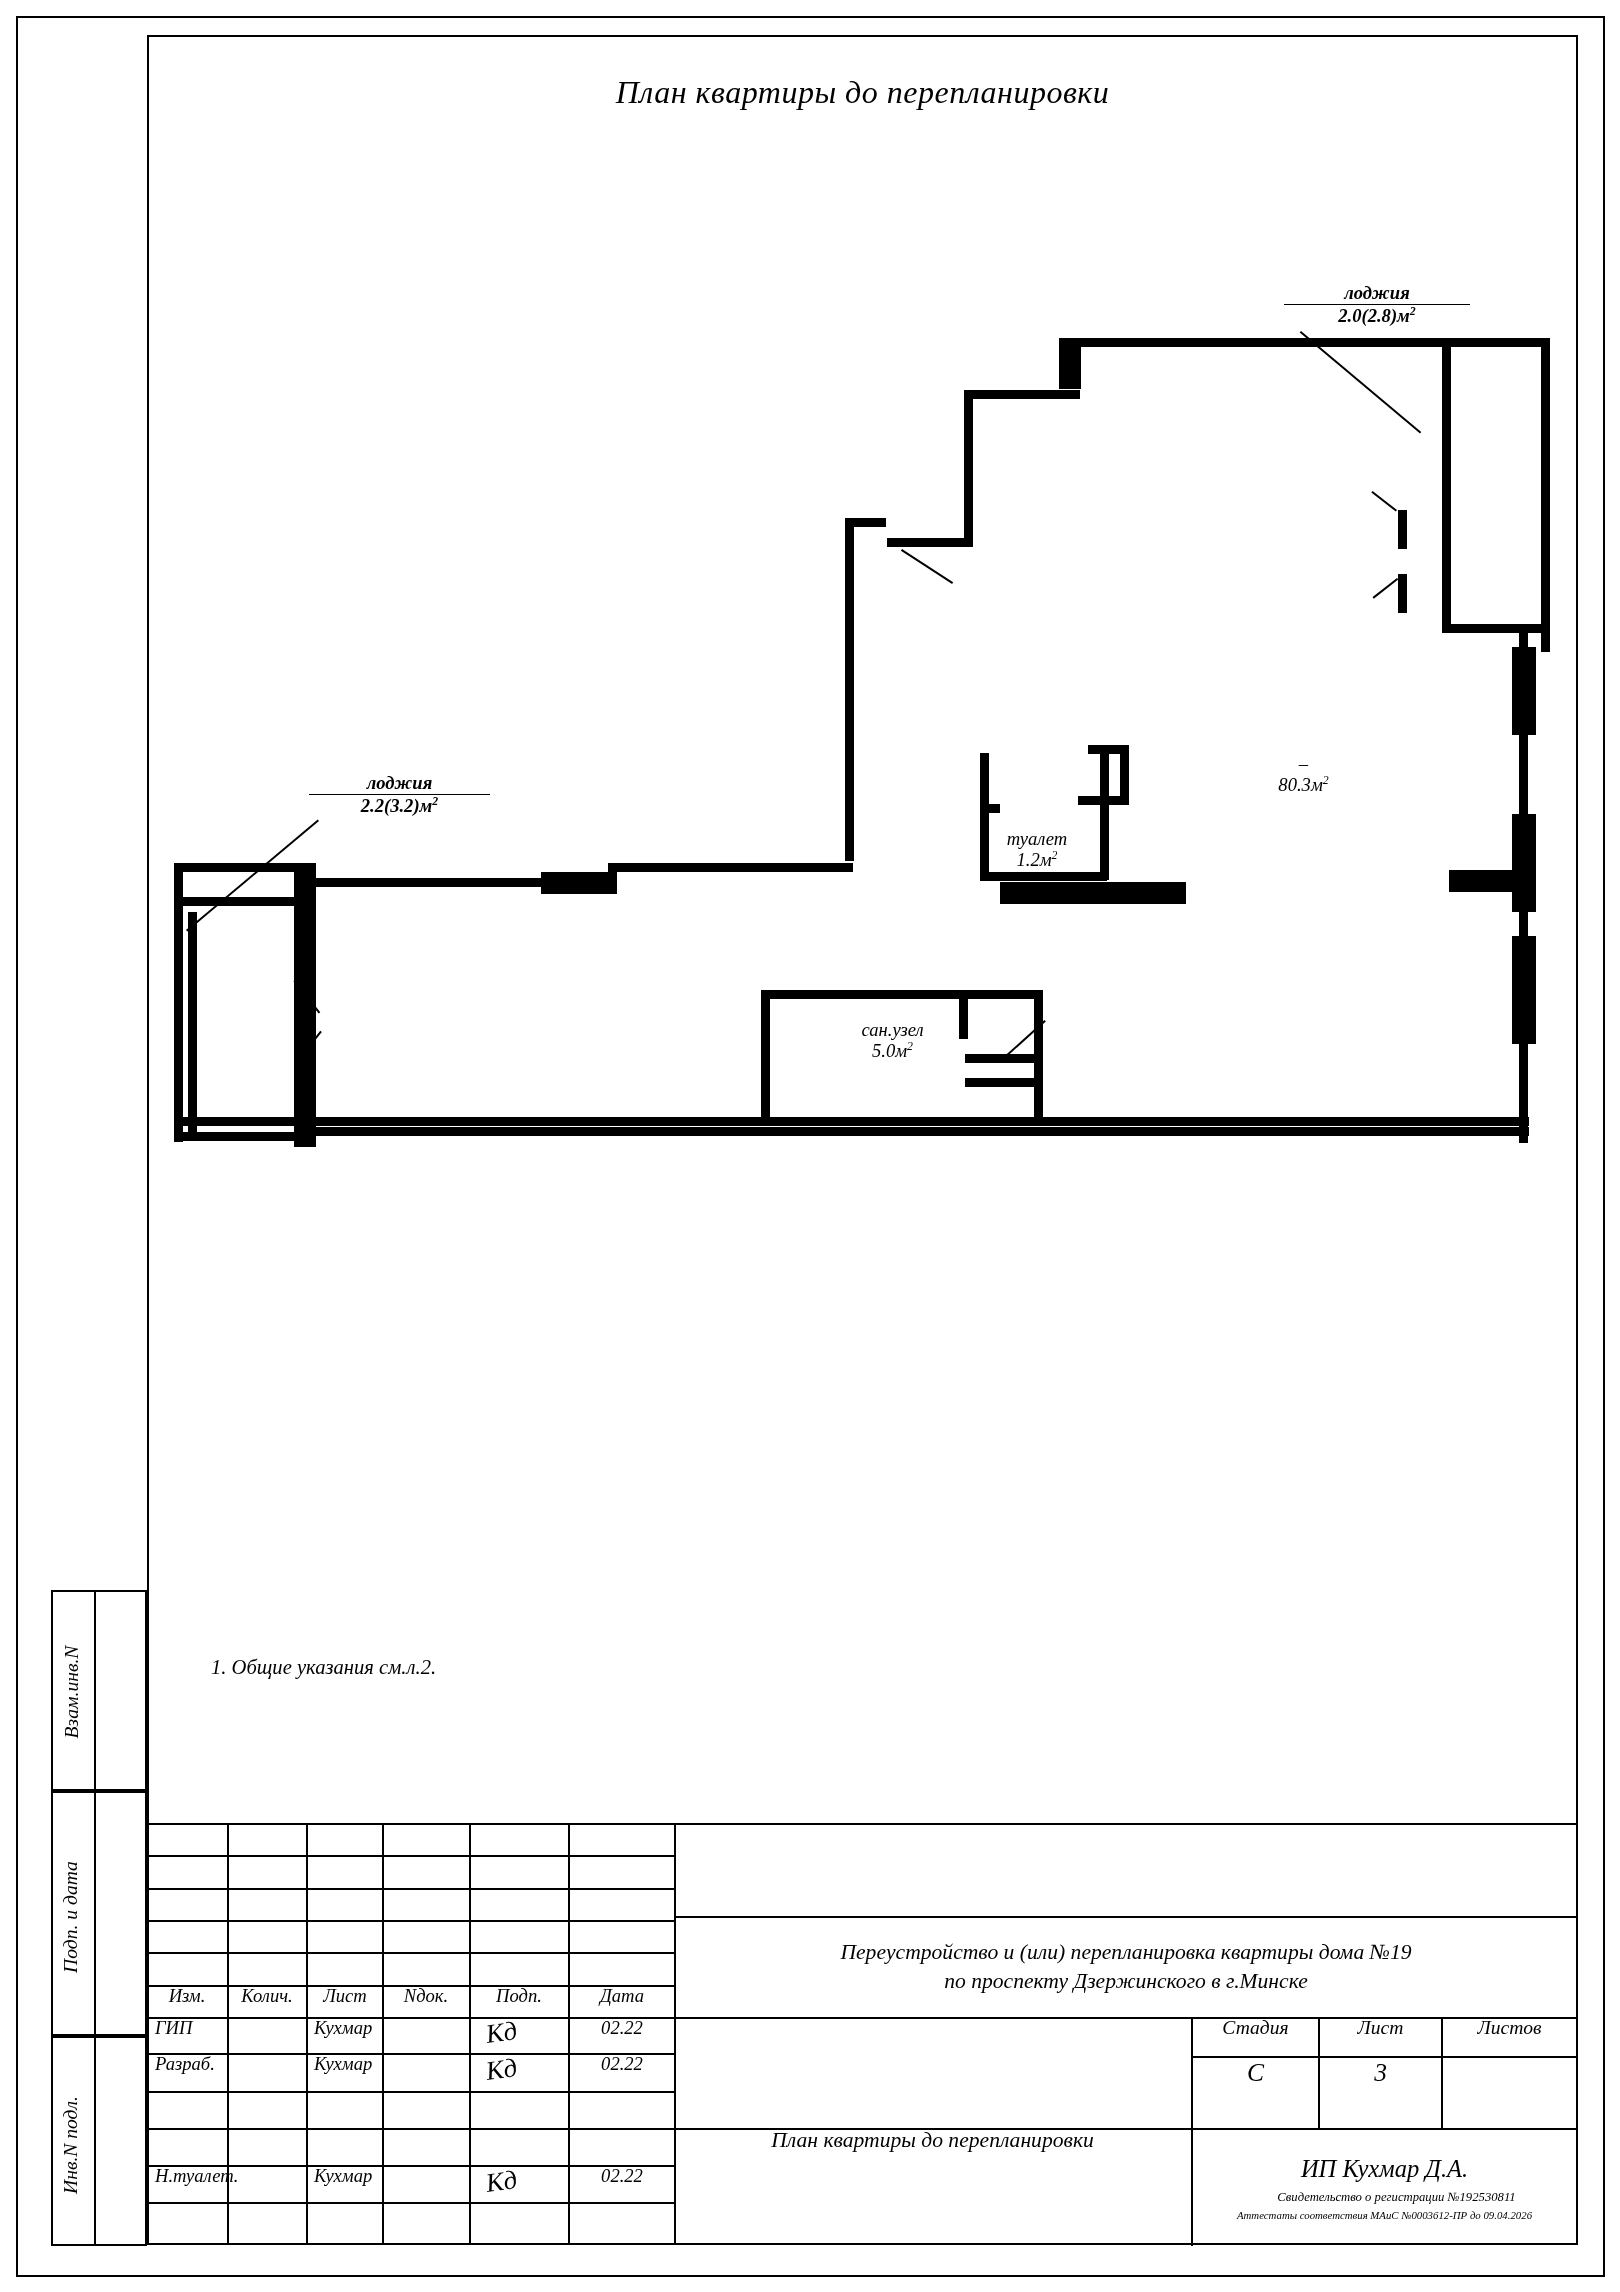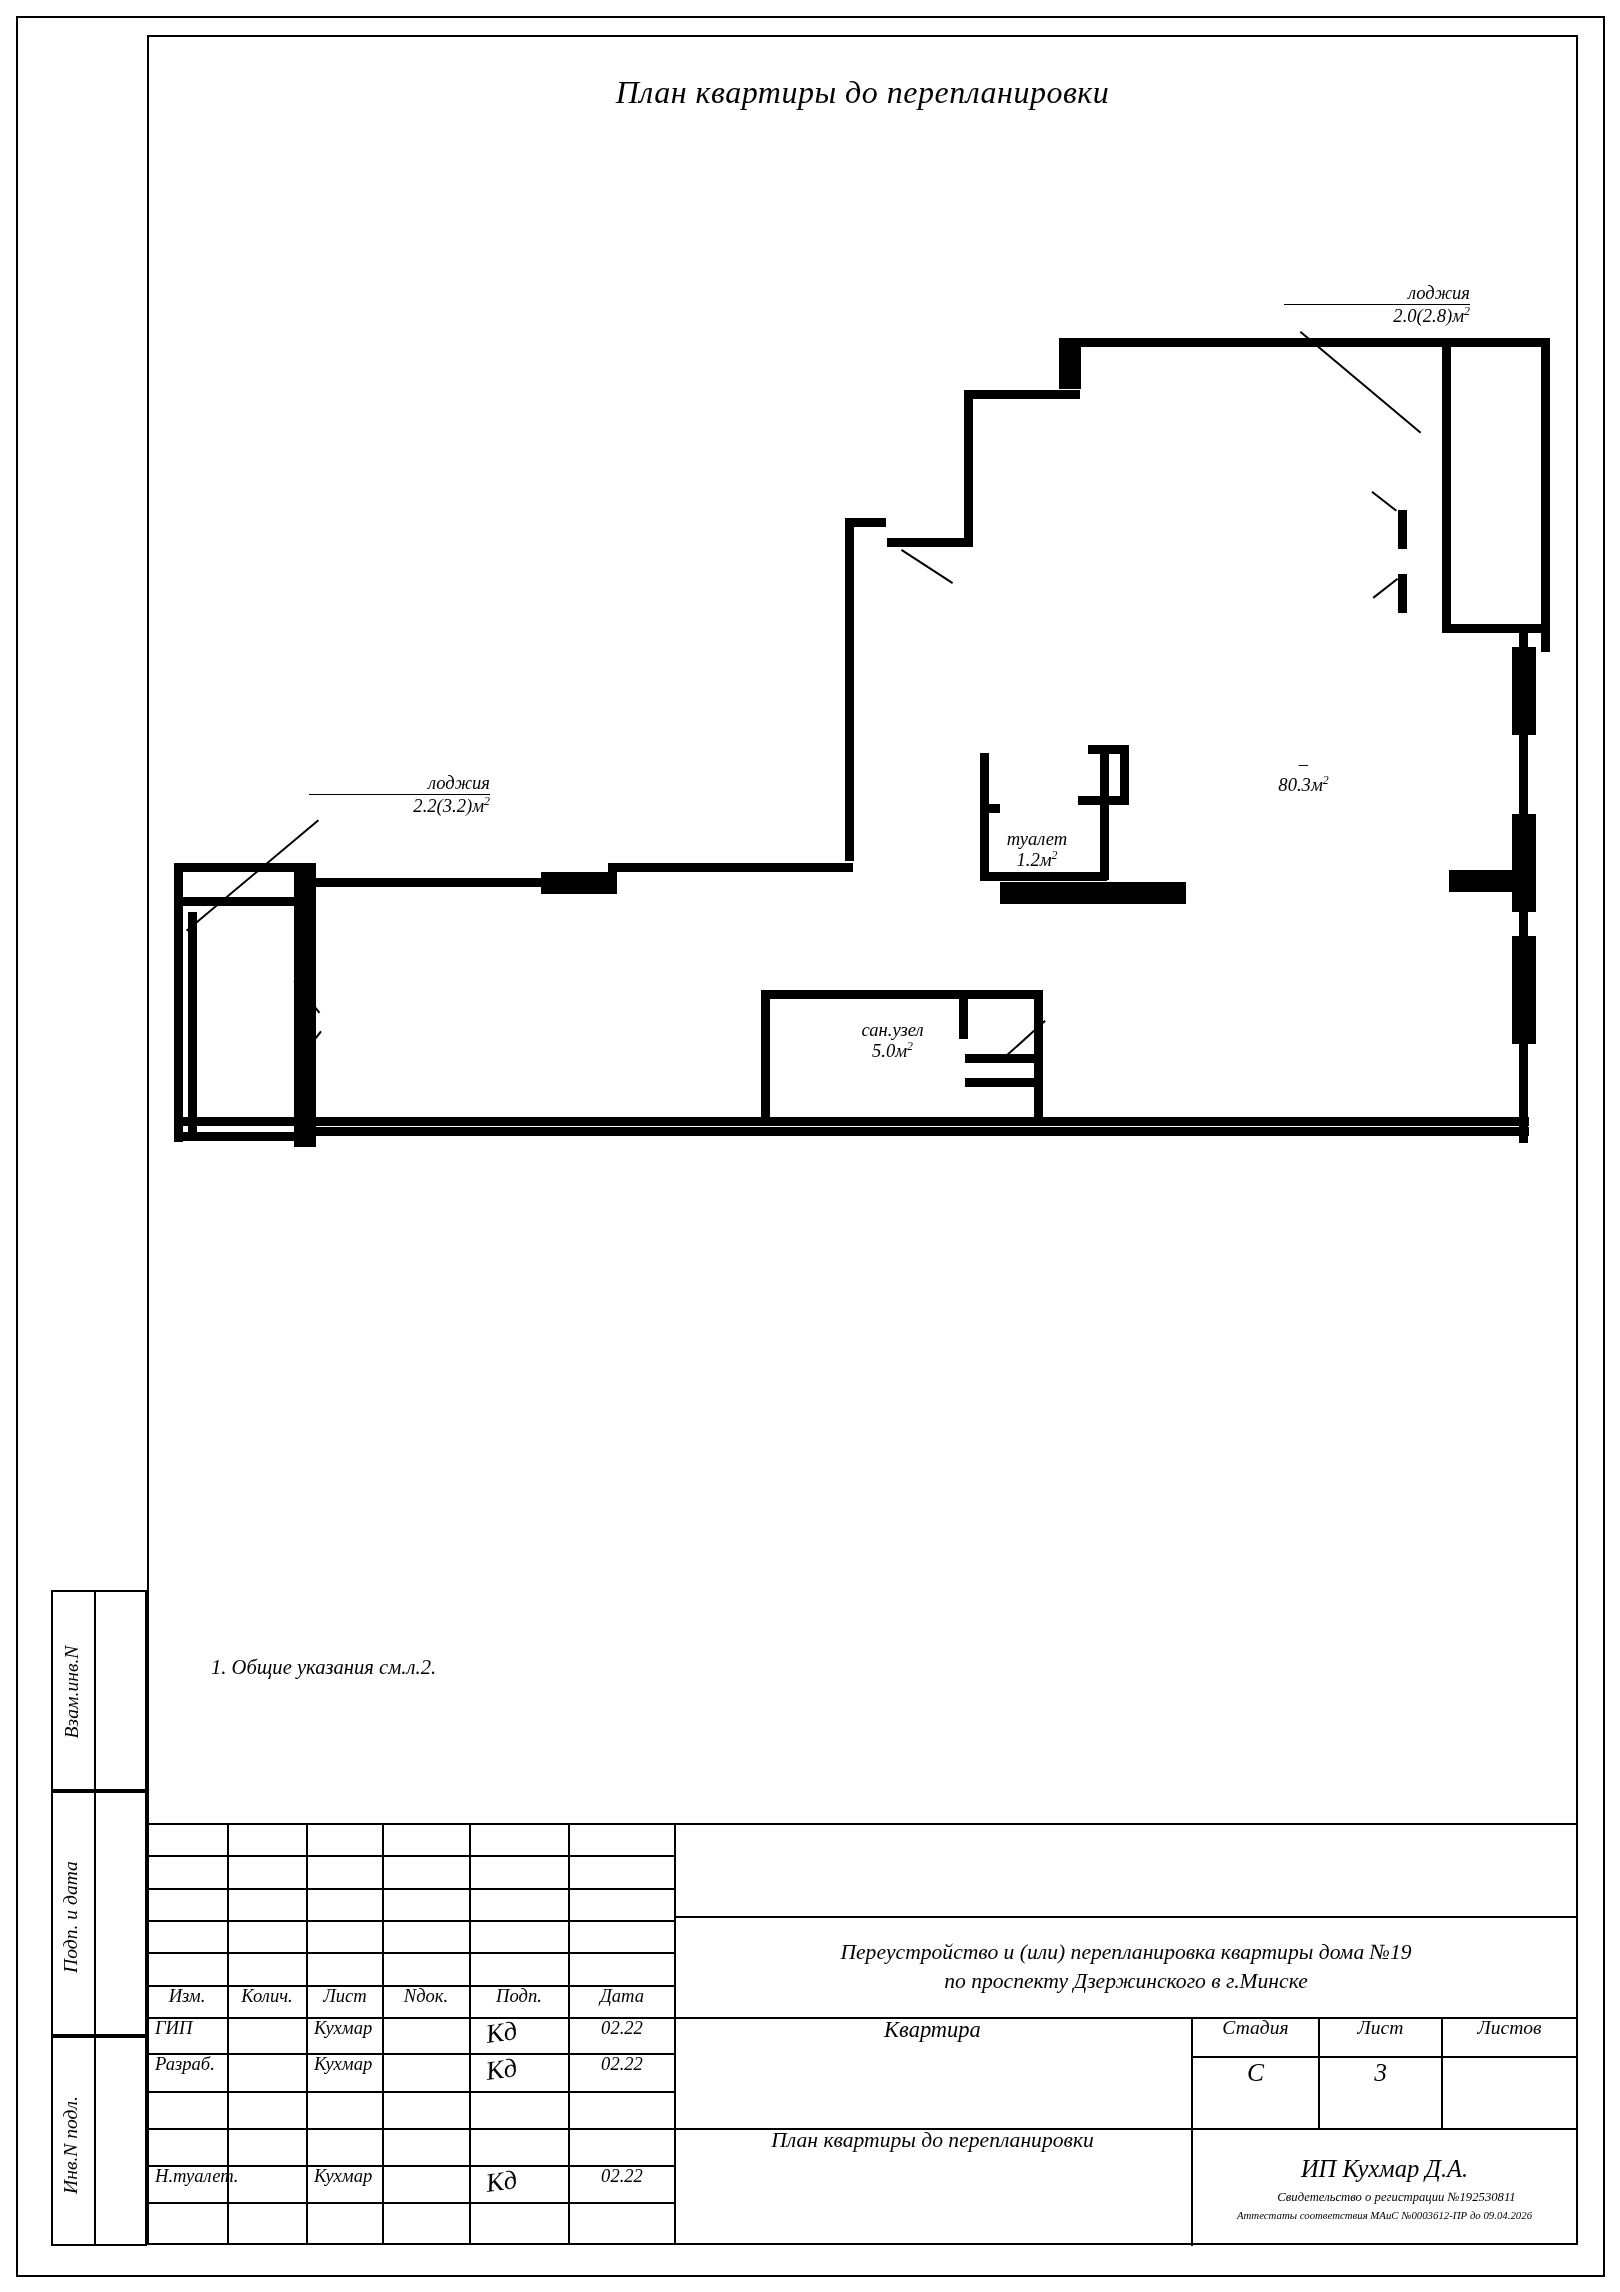--- a/index.html
+++ b/index.html
@@ -16,21 +16,21 @@
   .note{position:absolute;left:211px;top:1656px;font-style:italic;font-size:20.6px;}
 
   
   .vstrip{position:absolute;border:2px solid #000;box-sizing:border-box;}
   .vlabel{position:absolute;transform:rotate(-90deg);transform-origin:center center;white-space:nowrap;font-style:italic;font-size:19.6px;}
 
   
   .wall{position:absolute;background:#000;}
   .room-lbl{position:absolute;font-style:italic;font-size:18.6px;text-align:center;line-height:1.15;white-space:nowrap;}
   .lead{position:absolute;background:#000;transform-origin:0 0;height:1.6px;}
-  .callout{position:absolute;font-style:italic;font-size:18.6px;text-align:right;line-height:1.15;white-space:nowrap;}
+  .callout{position:absolute;font-style:italic;font-size:18.6px;text-align:center;line-height:1.15;white-space:nowrap;font-weight:bold;}
   .callout .ln{display:block;border-bottom:1.6px solid #000;padding-bottom:1px;}
   .sup{font-size:11.8px;vertical-align:super;}
 
   
   .tb{position:absolute;box-sizing:border-box;border:2px solid #000;}
   .tbc{position:absolute;box-sizing:border-box;display:flex;justify-content:center;font-style:italic;font-size:18.6px;text-align:center;border-radius:8px;}
   .tline{position:absolute;background:#000;}
   .small{font-size:12.7px;margin-left:24px;}
   .tiny{font-size:10.8px;}
   .sig{position:absolute;font-family:"Liberation Serif",serif;font-style:italic;font-size:26.5px;transform:rotate(-8deg);}
@@ -198,21 +198,20 @@
   <div class="tline" style="left:1191px;top:2017px;width:2px;height:111px;"></div>
   <div class="tline" style="left:1318px;top:2017px;width:2px;height:111px;"></div>
   <div class="tline" style="left:1441px;top:2017px;width:2px;height:111px;"></div>
   <div class="tline" style="left:1191px;top:2056px;width:387px;height:2px;"></div>
 
   <div class="tbc" style="left:676px;top:1918px;width:900px;height:98px;flex-direction:column;line-height:1.35;font-size:21.6px;">
     <span>Переустройство и (или) перепланировка квартиры дома №19</span>
     <span>по проспекту Дзержинского в г.Минске</span>
   </div>
 
-  <div class="tbc" style="left:676px;top:2017px;width:513px;height:111px;font-size:22.5px;">Квартира</div>
 
   <div class="tbc" style="left:1193px;top:2017px;width:125px;height:39px;font-size:19.6px;">Стадия</div>
   <div class="tbc" style="left:1320px;top:2017px;width:121px;height:39px;font-size:19.6px;">Лист</div>
   <div class="tbc" style="left:1443px;top:2017px;width:133px;height:39px;font-size:19.6px;">Листов</div>
 
   <div class="tbc" style="left:1193px;top:2058px;width:125px;height:69px;font-size:25.5px;">С</div>
   <div class="tbc" style="left:1320px;top:2058px;width:121px;height:69px;font-size:25.5px;">3</div>
   <div class="tbc" style="left:1443px;top:2058px;width:133px;height:69px;font-size:25.5px;"></div>
 
   <div class="tline" style="left:1191px;top:2128px;width:2px;height:118px;"></div>

